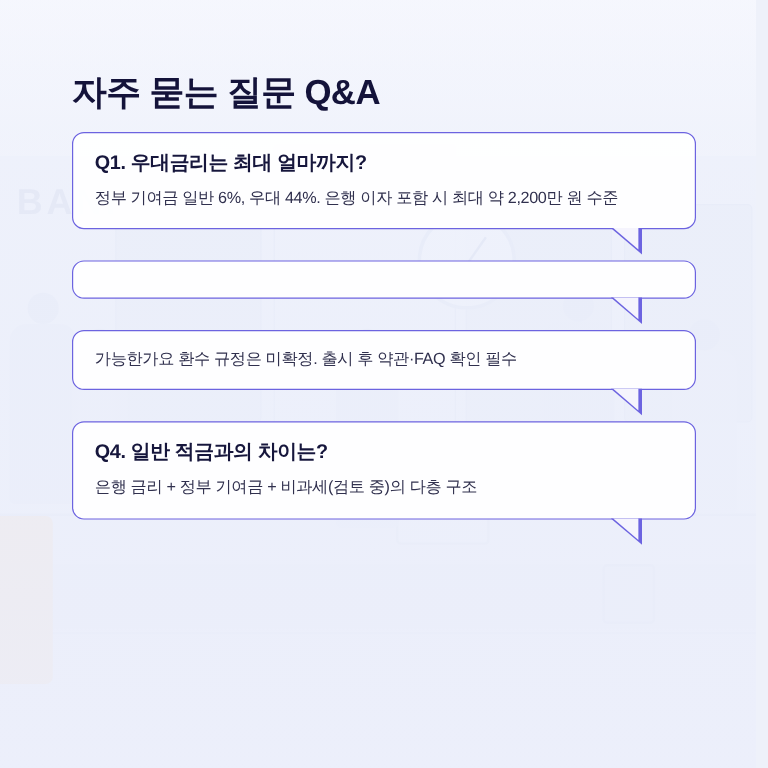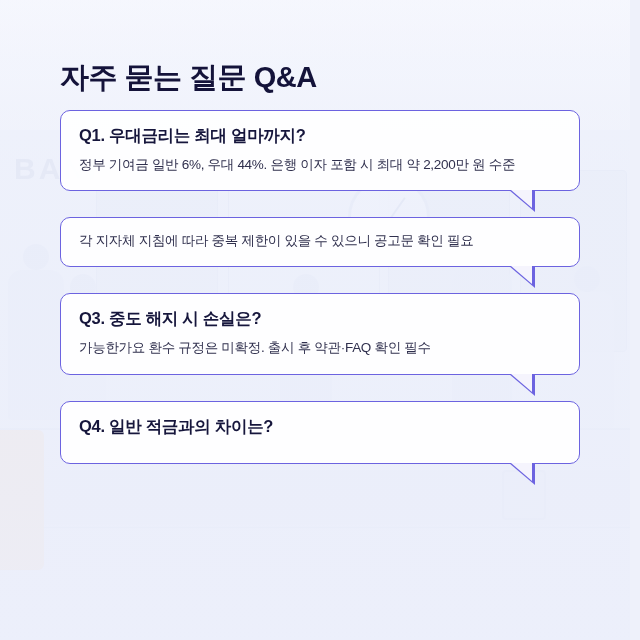--- a/index.html
+++ b/index.html
@@ -287,33 +287,32 @@
     <div class="cards">
 
       <div class="qa-card">
         <div class="q-text">Q1. 우대금리는 최대 얼마까지?</div>
         <div class="a-text">정부 기여금 일반 6%, 우대 44%. 은행 이자 포함 시 최대 약 2,200만 원 수준</div>
         <span class="tail-outer"></span>
         <span class="tail-inner"></span>
       </div>
 
       <div class="qa-card">
-        <div class="a-text">각 지자체 지침에 따라 중복 제한이 있을 수 있으니 공고문 확인 필요</div>
         <span class="tail-outer"></span>
         <span class="tail-inner"></span>
       </div>
 
       <div class="qa-card">
-        <div class="q-text">Q3. 중도 해지 시 손실은?</div>
         <div class="a-text">가능한가요 환수 규정은 미확정. 출시 후 약관·FAQ 확인 필수</div>
         <span class="tail-outer"></span>
         <span class="tail-inner"></span>
       </div>
 
       <div class="qa-card last">
         <div class="q-text">Q4. 일반 적금과의 차이는?</div>
+        <div class="a-text">은행 금리 + 정부 기여금 + 비과세(검토 중)의 다층 구조</div>
         <span class="tail-outer"></span>
         <span class="tail-inner"></span>
       </div>
 
     </div>
   </div>
 </div>
 
 </body></html>

